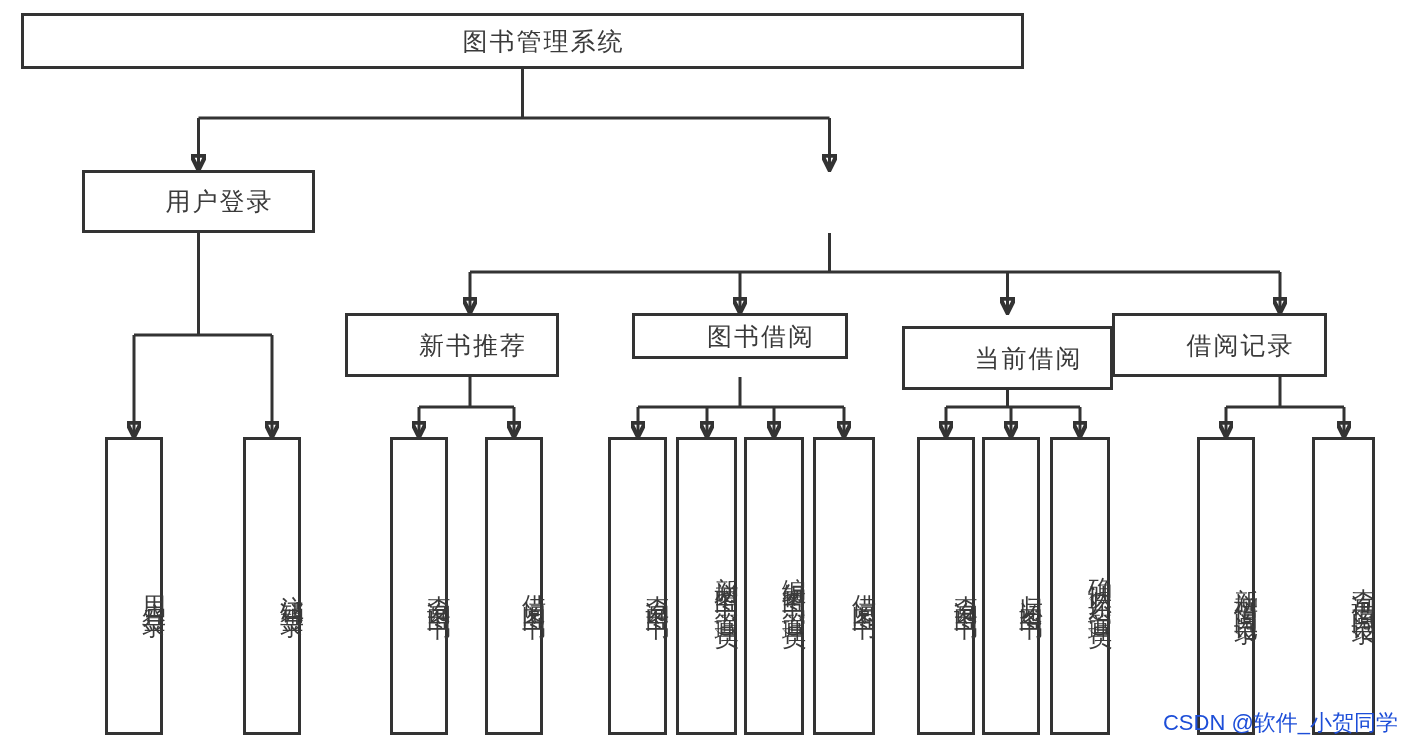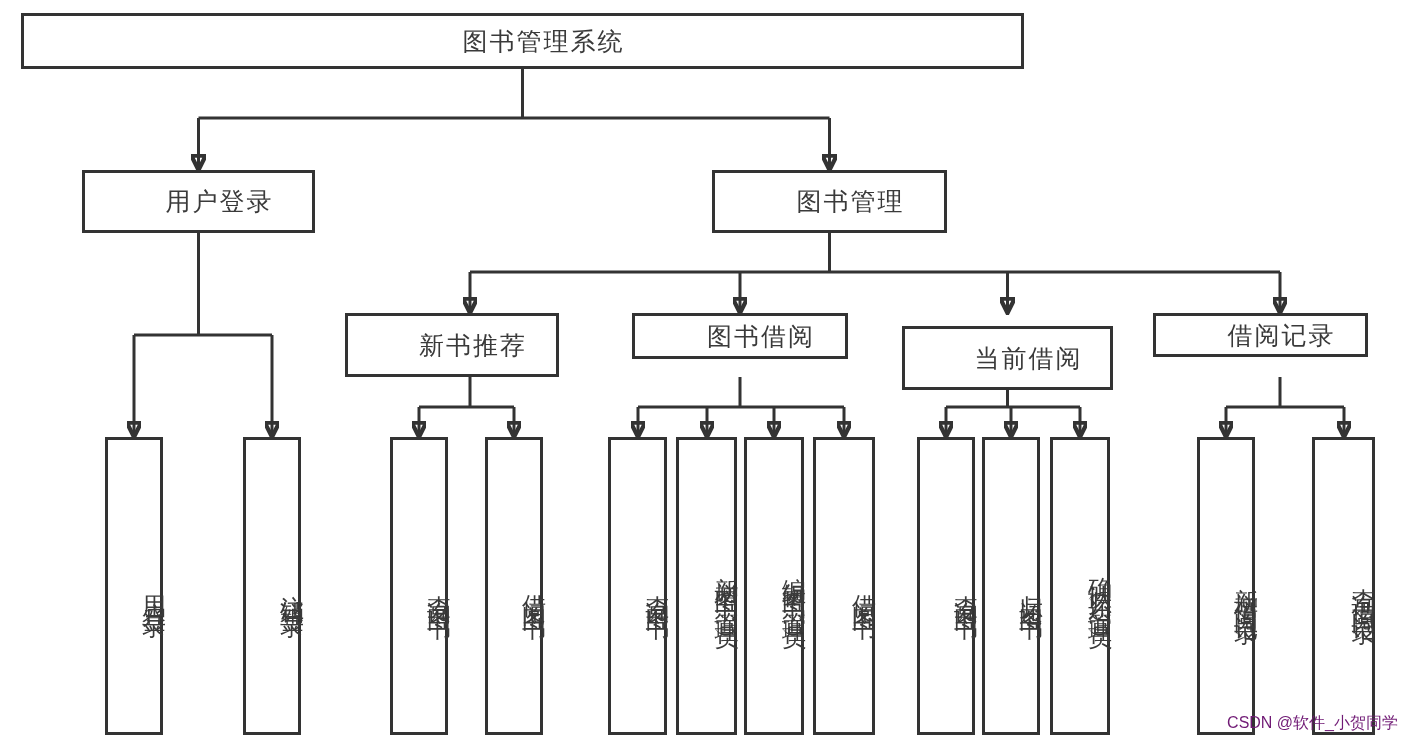--- a/index.html
+++ b/index.html
@@ -48,23 +48,23 @@
     writing-mode: vertical-rl;
     text-orientation: mixed;
     font-size: 24px;
     letter-spacing: 7px;
   }
   .node-v span { display: block; padding-inline-start: 7px; white-space: nowrap; }
   .watermark {
     position: absolute;
     right: 7px;
     top: 711px;
-    font-size: 16px;
+    font-size: 22px;
     line-height: 24px;
-    color: #701a75;
+    color: #1d4ed8;
     z-index: 5;
     white-space: nowrap;
   }
 </style>
 </head>
 <body>
 
 <div class="canvas">
 
   <svg class="connector-layer" viewBox="0 0 1405 747" xmlns="http://www.w3.org/2000/svg" aria-hidden="true">
@@ -122,34 +122,31 @@
     </g>
   </svg>
 
   <div class="node-h" style="left:21px;top:13px;width:1003px;height:56px">
     <span>图书管理系统</span>
   </div>
 
   <div class="node-h" style="left:82px;top:170px;width:233px;height:63px">
     <span>用户登录</span>
   </div>
-  <div class="node-h" style="left:712px;top:170px;width:235px;height:63px">
-    <span>图书管理</span>
-  </div>
 
   <div class="node-h" style="left:345px;top:313px;width:214px;height:64px">
     <span>新书推荐</span>
   </div>
   <div class="node-h" style="left:632px;top:313px;width:216px;height:46px">
     <span>图书借阅</span>
   </div>
   <div class="node-h" style="left:902px;top:326px;width:211px;height:64px">
     <span>当前借阅</span>
   </div>
-  <div class="node-h" style="left:1153px;top:313px;width:215px;height:44px">
+  <div class="node-h" style="left:1112px;top:313px;width:215px;height:64px">
     <span>借阅记录</span>
   </div>
 
   <div class="node-v" style="left:105px;top:437px;width:58px;height:298px">
     <span>用户登录</span>
   </div>
   <div class="node-v" style="left:243px;top:437px;width:58px;height:298px">
     <span>注销登录</span>
   </div>
 

